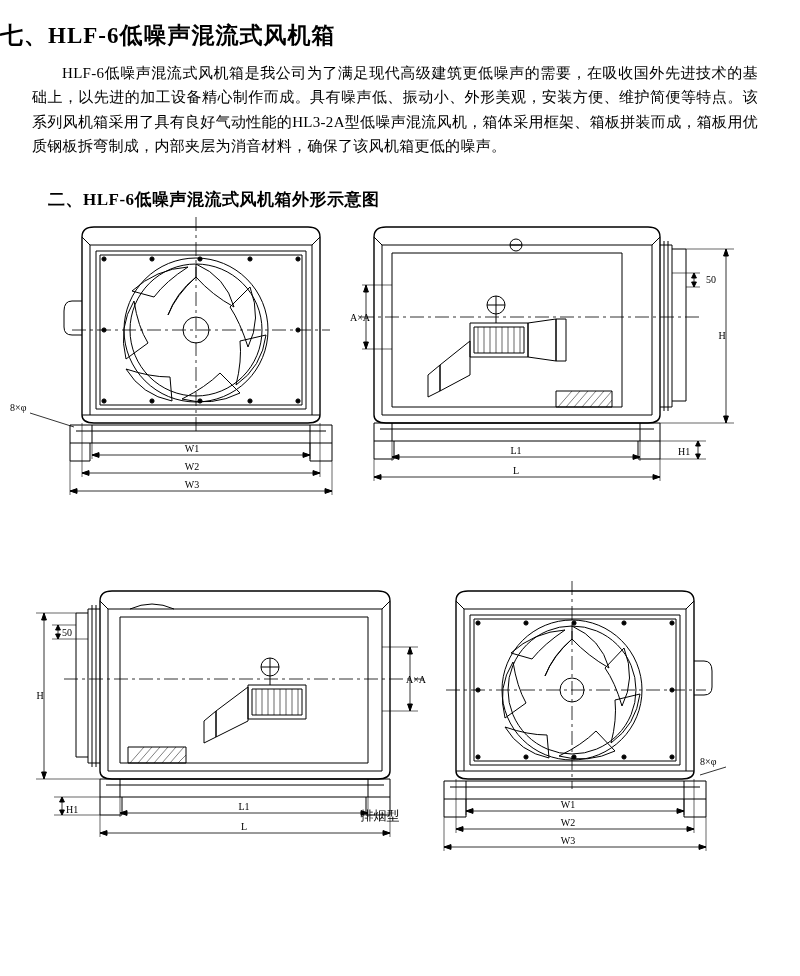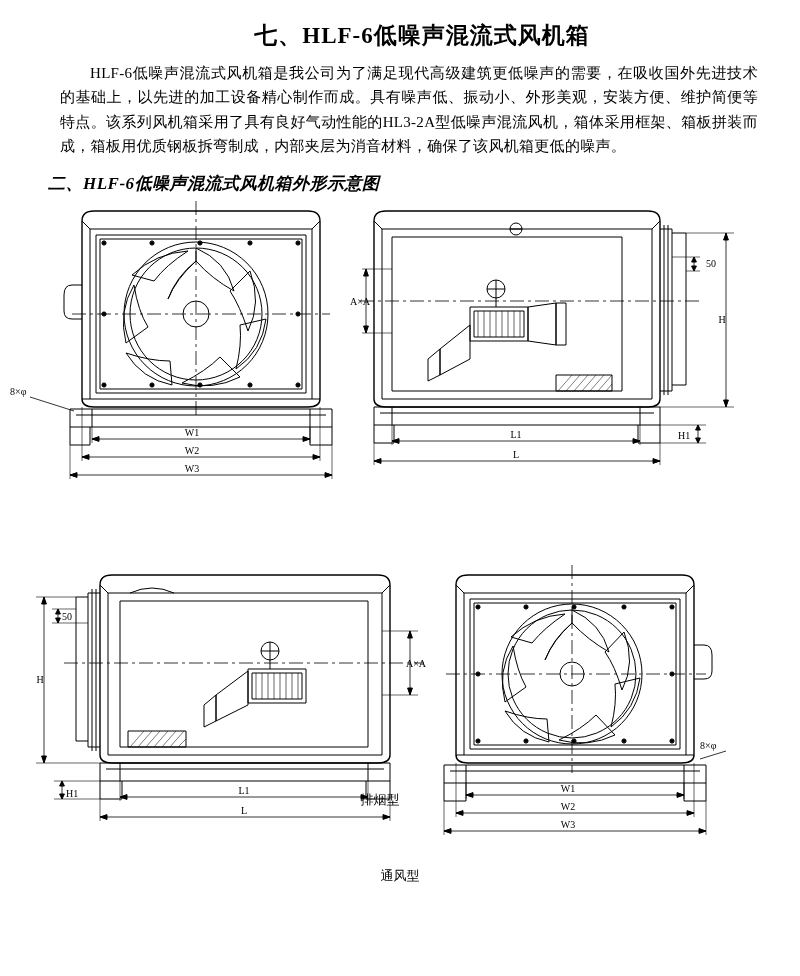--- a/index.html
+++ b/index.html
@@ -14,38 +14,37 @@
     font-family: "Liberation Serif", serif;
     color: #000;
     overflow: hidden;
   }
   .page {
     position: relative;
     width: 800px;
     height: 976px;
   }
   .doc-title {
-    text-align: center;
+    text-align: left;
     font-size: 23px;
     font-weight: bold;
     letter-spacing: 1px;
     margin: 20px 0 10px 0;
     font-family: "Liberation Serif", serif;
-    padding-left: 44px;
   }
   .section-heading {
     font-size: 17px;
     font-weight: bold;
     margin: 8px 0 4px 48px;
     letter-spacing: 0.5px;
   }
   .body-text {
     font-size: 15px;
     line-height: 1.62;
-    margin: 0 42px 0 60px;
+    margin: 0 42px 0 32px;
     text-align: justify;
     text-indent: 2em;
     letter-spacing: 0.3px;
   }
   .caption {
     text-align: center;
     font-size: 13px;
   }
   .figure-area {
     position: relative;
@@ -62,21 +61,21 @@
 </style>
 </head>
 <body>
 
 <div class="page">
 
   <div class="doc-title">七、HLF-6低噪声混流式风机箱</div>
 
   <div class="body-text">HLF-6低噪声混流式风机箱是我公司为了满足现代高级建筑更低噪声的需要，在吸收国外先进技术的基础上，以先进的加工设备精心制作而成。具有噪声低、振动小、外形美观，安装方便、维护简便等特点。该系列风机箱采用了具有良好气动性能的HL3-2A型低噪声混流风机，箱体采用框架、箱板拼装而成，箱板用优质钢板拆弯制成，内部夹层为消音材料，确保了该风机箱更低的噪声。</div>
 
-  <div class="section-heading" style="margin-top:14px;font-style:italic;">二、HLF-6低噪声混流式风机箱外形示意图</div>
+  <div class="section-heading" style="margin-top:30px;">二、HLF-6低噪声混流式风机箱外形示意图</div>
 
   <div class="figure-area" style="height:330px;">
     <svg width="800" height="330" viewBox="0 0 800 330">
       <g fill="none" stroke="#000" stroke-width="1" stroke-linejoin="round">
 
         <path d="M82 22 Q82 12 94 12 L308 12 Q320 12 320 22 L320 200 Q320 208 308 208 L94 208 Q82 208 82 200 Z" stroke-width="1.4"></path>
 
         <path d="M90 30 L312 30 L312 200 L90 200 Z"></path>
         <path d="M82 22 L90 30 M320 22 L312 30 M82 200 L90 200 M320 200 L312 200"></path>
 
@@ -442,16 +441,15 @@
         <g stroke-width="0.6">
           <line x1="466" y1="220" x2="466" y2="236"></line>
           <line x1="684" y1="220" x2="684" y2="236"></line>
           <line x1="456" y1="200" x2="456" y2="254"></line>
           <line x1="694" y1="200" x2="694" y2="254"></line>
           <line x1="444" y1="238" x2="444" y2="272"></line>
           <line x1="706" y1="238" x2="706" y2="272"></line>
         </g>
       </g>
     </svg>
-    <div class="caption" style="margin-top:4px;">通风型</div>
   </div>
 
 </div>
 
 </body></html>

